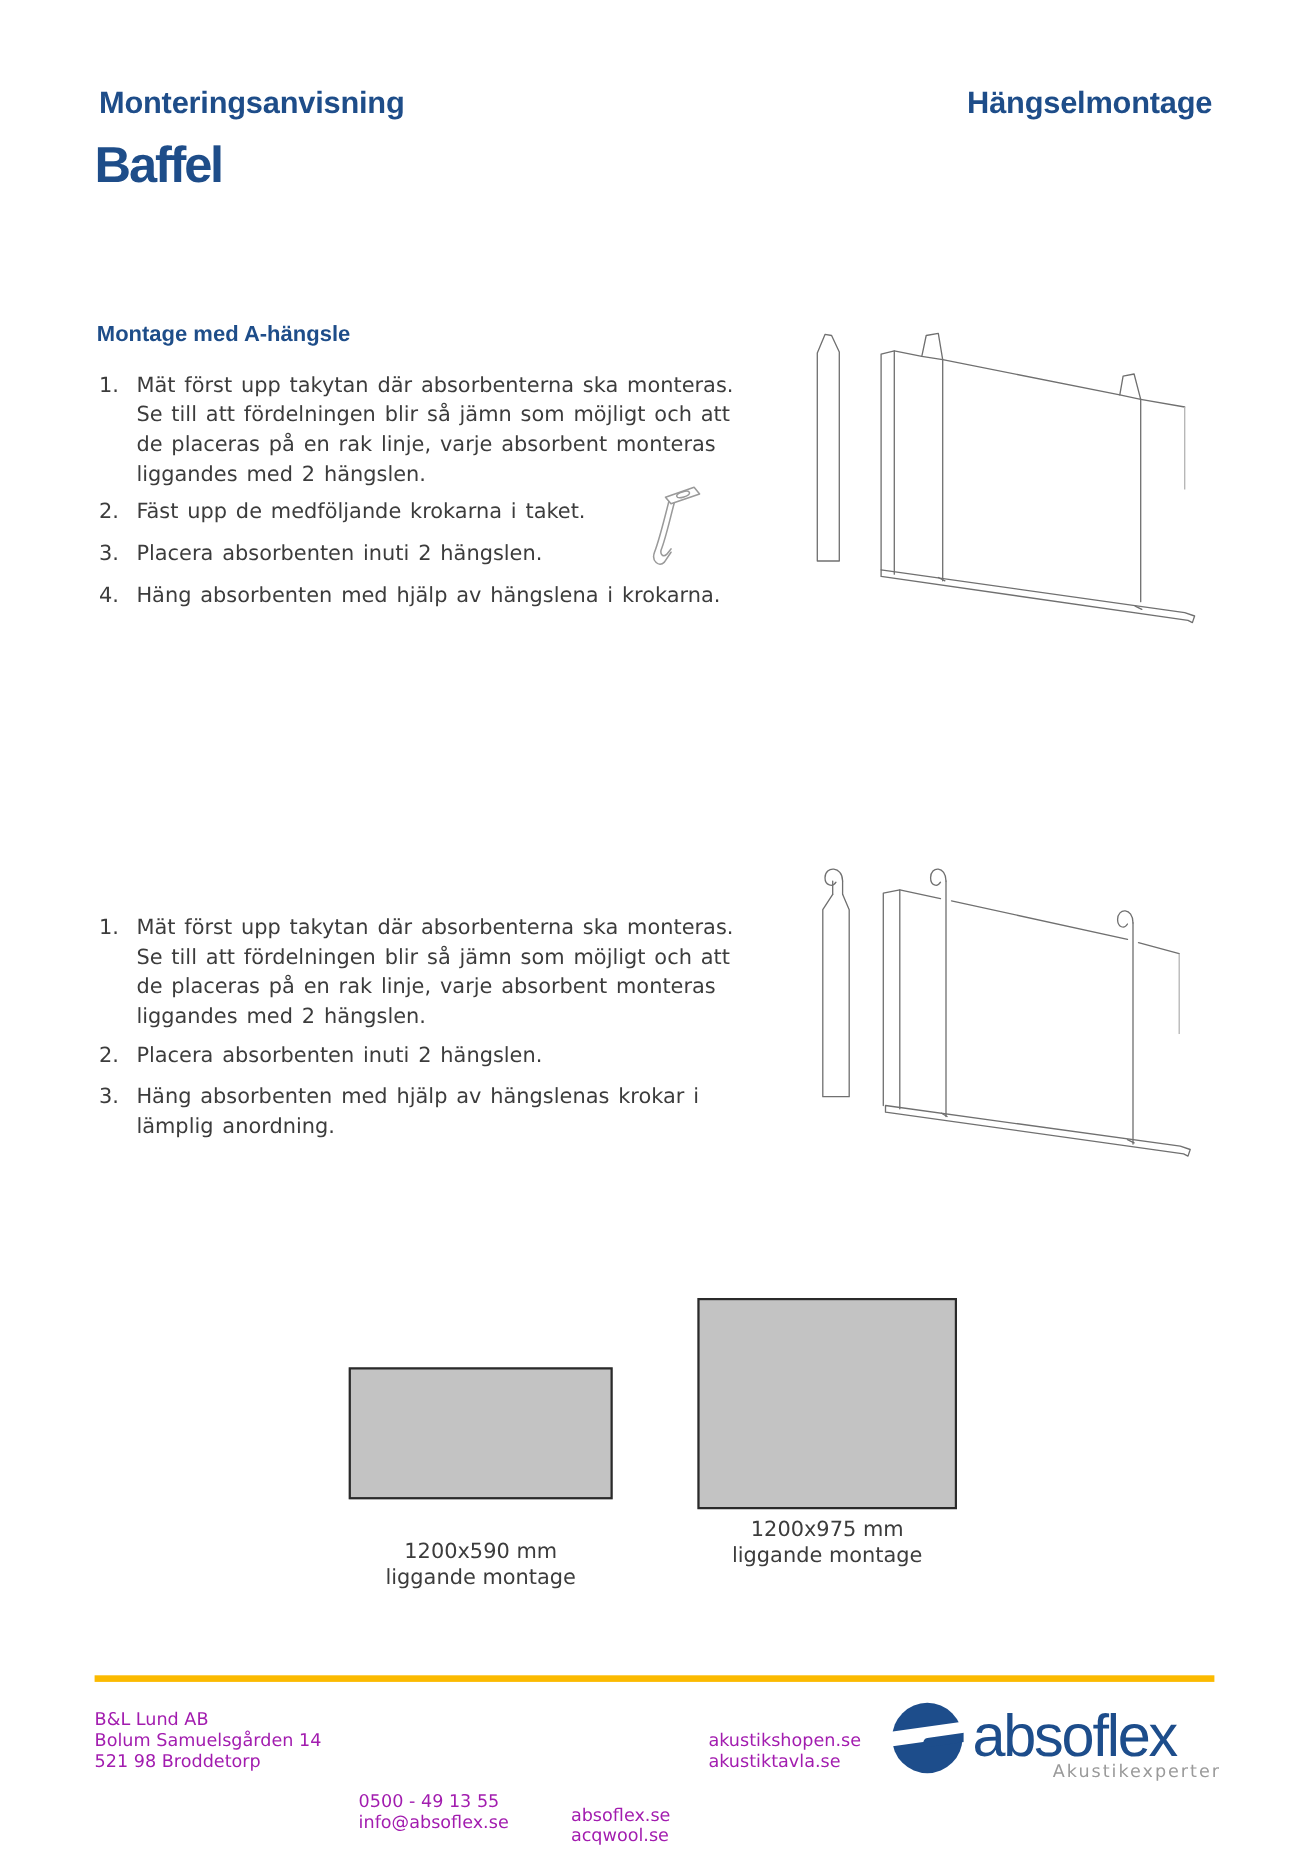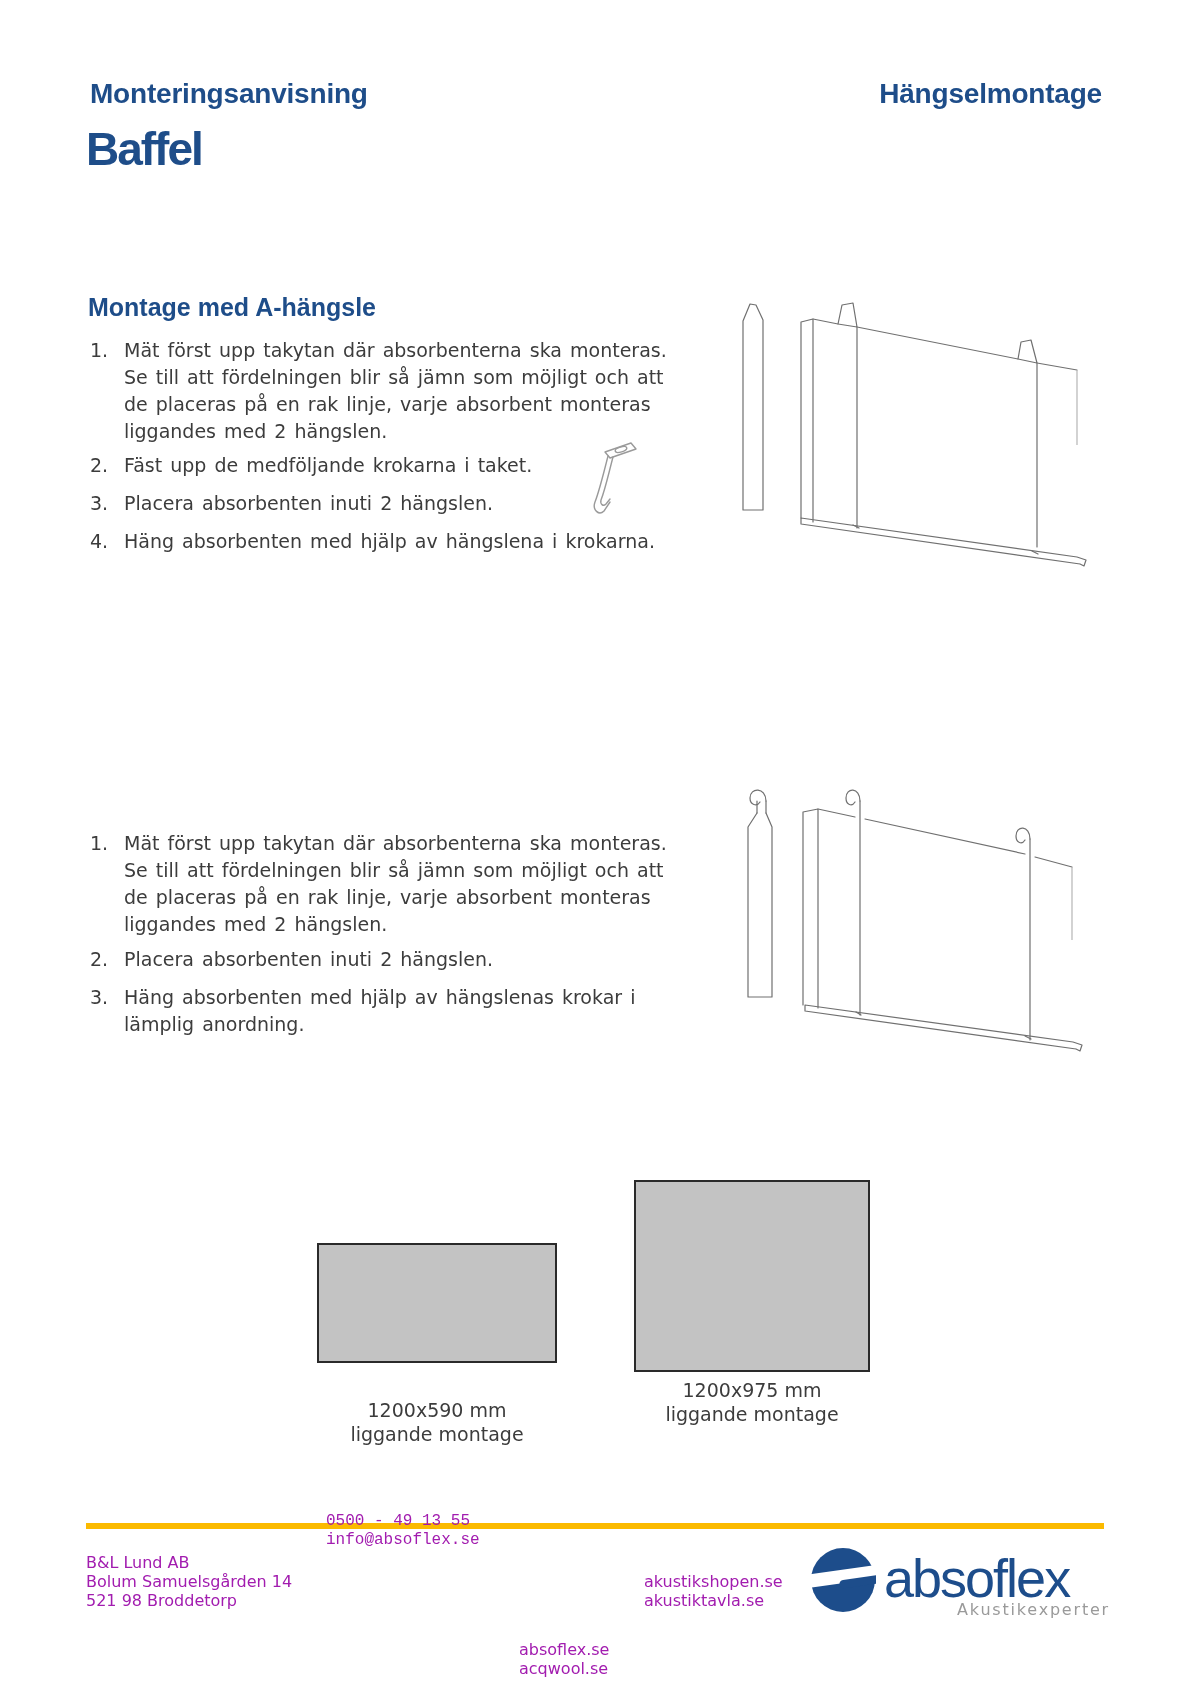--- a/index.html
+++ b/index.html
@@ -5,21 +5,21 @@
   html,body{margin:0;padding:0;background:#fff;}
   .page{position:relative;width:1190px;height:1684px;background:#ffffff;overflow:hidden;
         font-family:"DejaVu Sans",sans-serif;color:#3c3c3c;}
   .hdr{position:absolute;top:78px;font-family:"Liberation Sans",sans-serif;
        font-weight:bold;font-size:28px;letter-spacing:-0.2px;color:#1e4d89;}
   .hdr-left{left:90px;}
   .hdr-right{right:88px;text-align:right;}
   .doc-title{position:absolute;left:86px;top:122px;font-family:"Liberation Sans",sans-serif;
        font-weight:bold;font-size:46px;letter-spacing:-2px;color:#1e4d89;}
   .sec-head{position:absolute;left:88px;font-family:"Liberation Sans",sans-serif;
-       font-weight:bold;font-size:25px;color:#1e4d89;}
+       font-weight:bold;font-size:20px;color:#1e4d89;}
   .li{position:absolute;left:90px;width:620px;font-size:19px;line-height:27px;
       word-spacing:2px;color:#3c3c3c;display:flex;}
   .li .num{flex:0 0 34px;}
   .li .txt{flex:1;white-space:pre-line;}
   .figrect{position:absolute;background:#c3c3c3;border:2px solid #2a2a2a;box-sizing:border-box;}
   .figcap{position:absolute;font-size:19px;line-height:24px;text-align:center;
           white-space:pre-line;color:#3c3c3c;}
   .rule{position:absolute;left:86px;top:1523px;width:1018px;height:6px;background:#fbba00;}
   .fcol{position:absolute;font-size:16px;line-height:19px;color:#a21caf;}
   .logo-text{position:absolute;left:884px;top:1547px;font-family:"Liberation Sans",sans-serif;
@@ -136,21 +136,21 @@
   <div class="figcap" style="left:604px;top:1378px;width:296px;">1200x975 mm
 liggande montage</div>
 
   <div class="rule"></div>
 
   <div class="fcol" style="left:86px;top:1553px;">
     <div>B&amp;L Lund AB</div>
     <div>Bolum Samuelsgården 14</div>
     <div>521 98 Broddetorp</div>
   </div>
-  <div class="fcol" style="left:326px;top:1512px;font-family:Liberation Mono, monospace;">
+  <div class="fcol" style="left:326px;top:1628px;">
     <div>0500 - 49 13 55</div>
     <div>info@absoflex.se</div>
   </div>
   <div class="fcol" style="left:494px;top:1640px;margin-left:25px;">
     <div>absoflex.se</div>
     <div>acqwool.se</div>
   </div>
   <div class="fcol" style="left:619px;top:1572px;margin-left:25px;">
     <div>akustikshopen.se</div>
     <div>akustiktavla.se</div>

